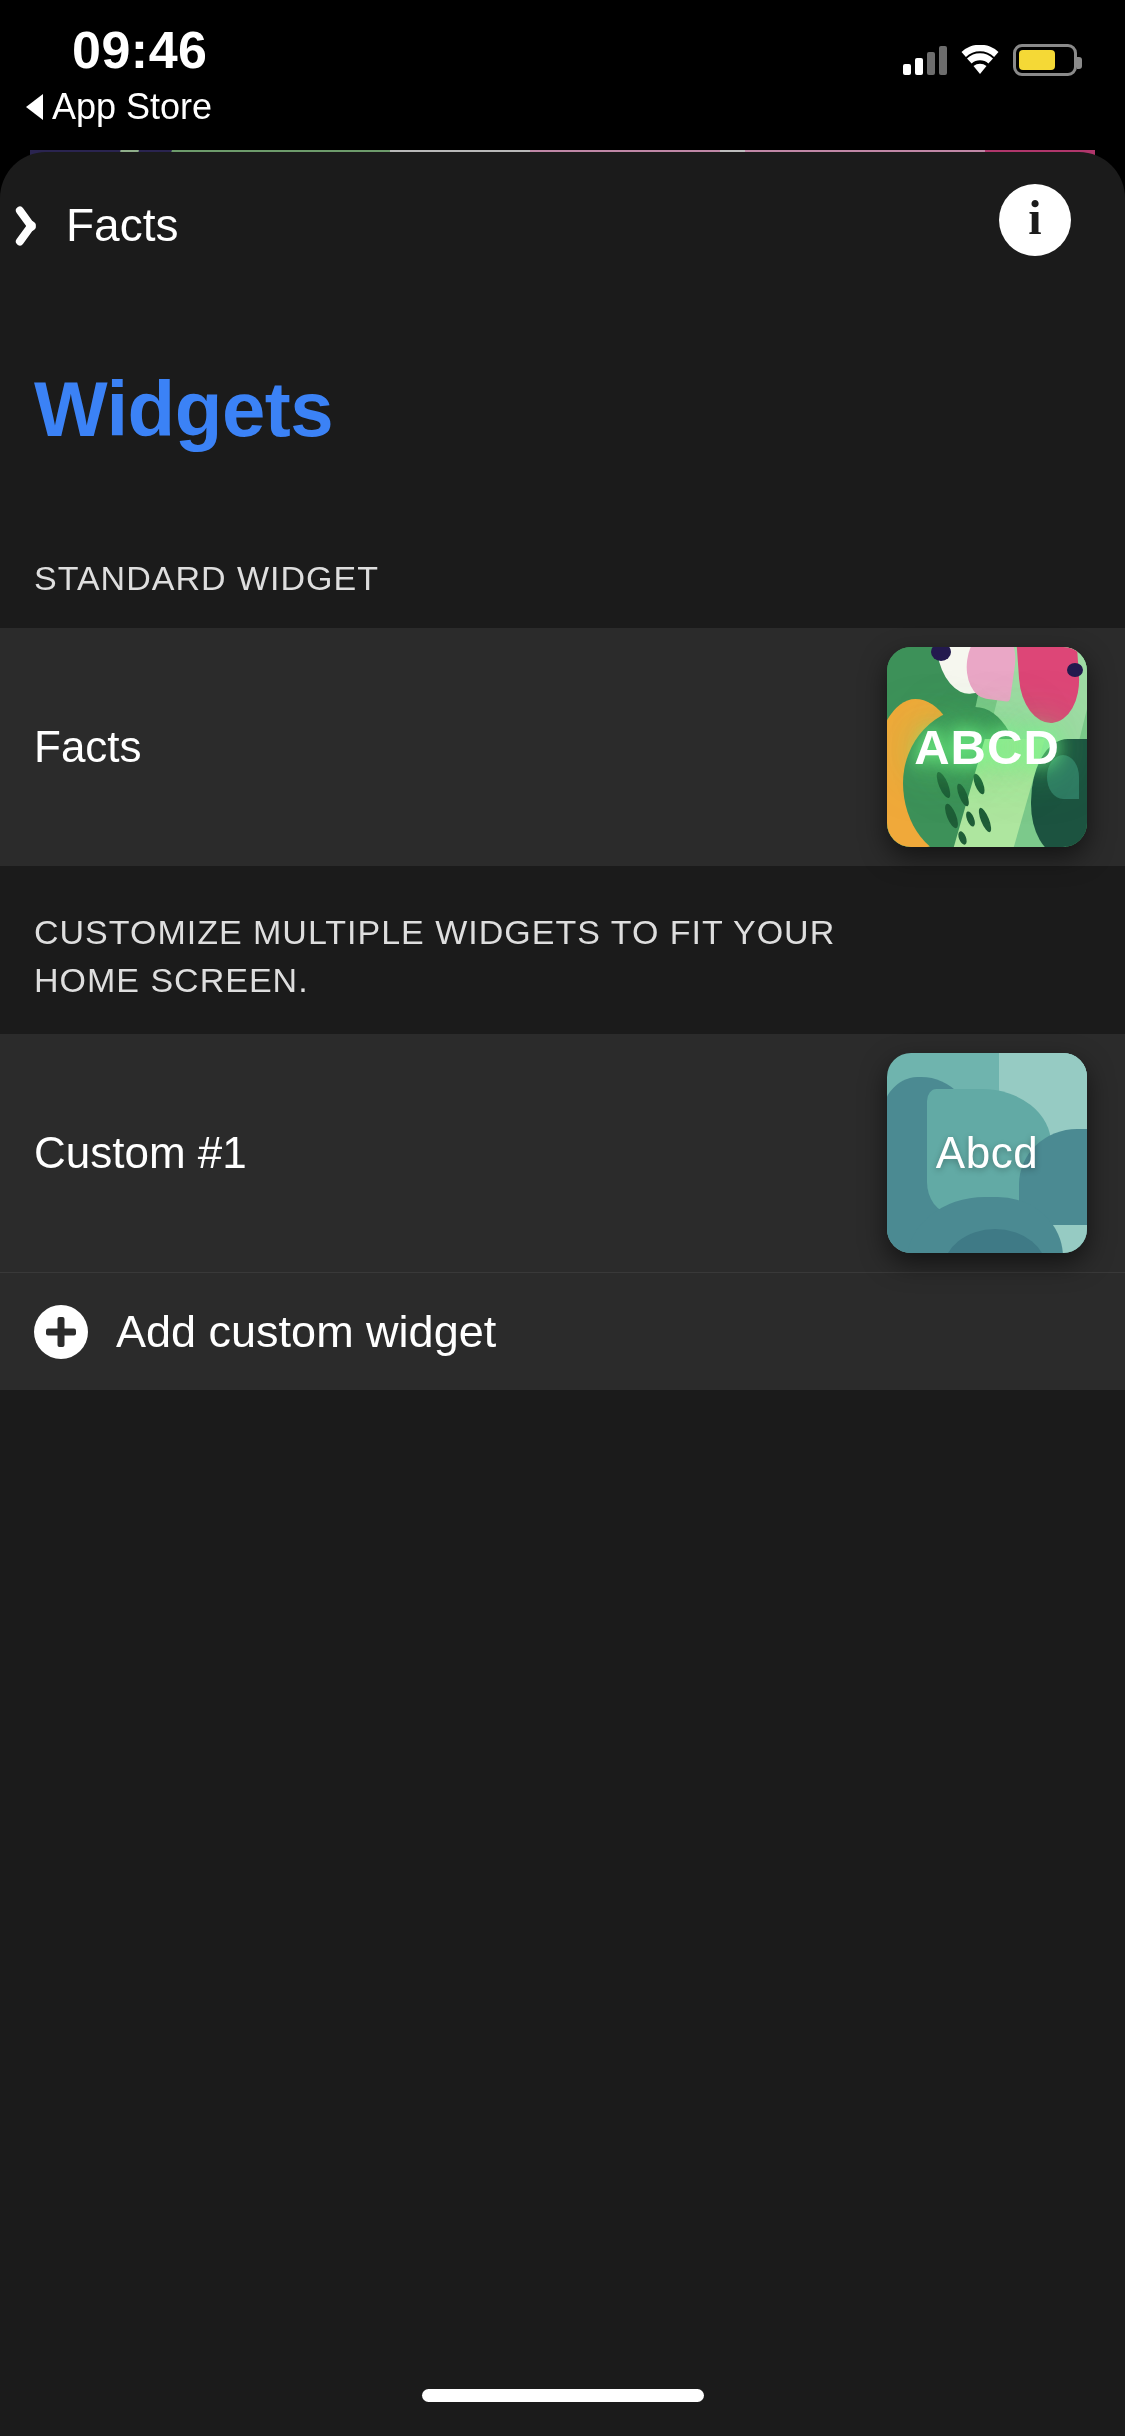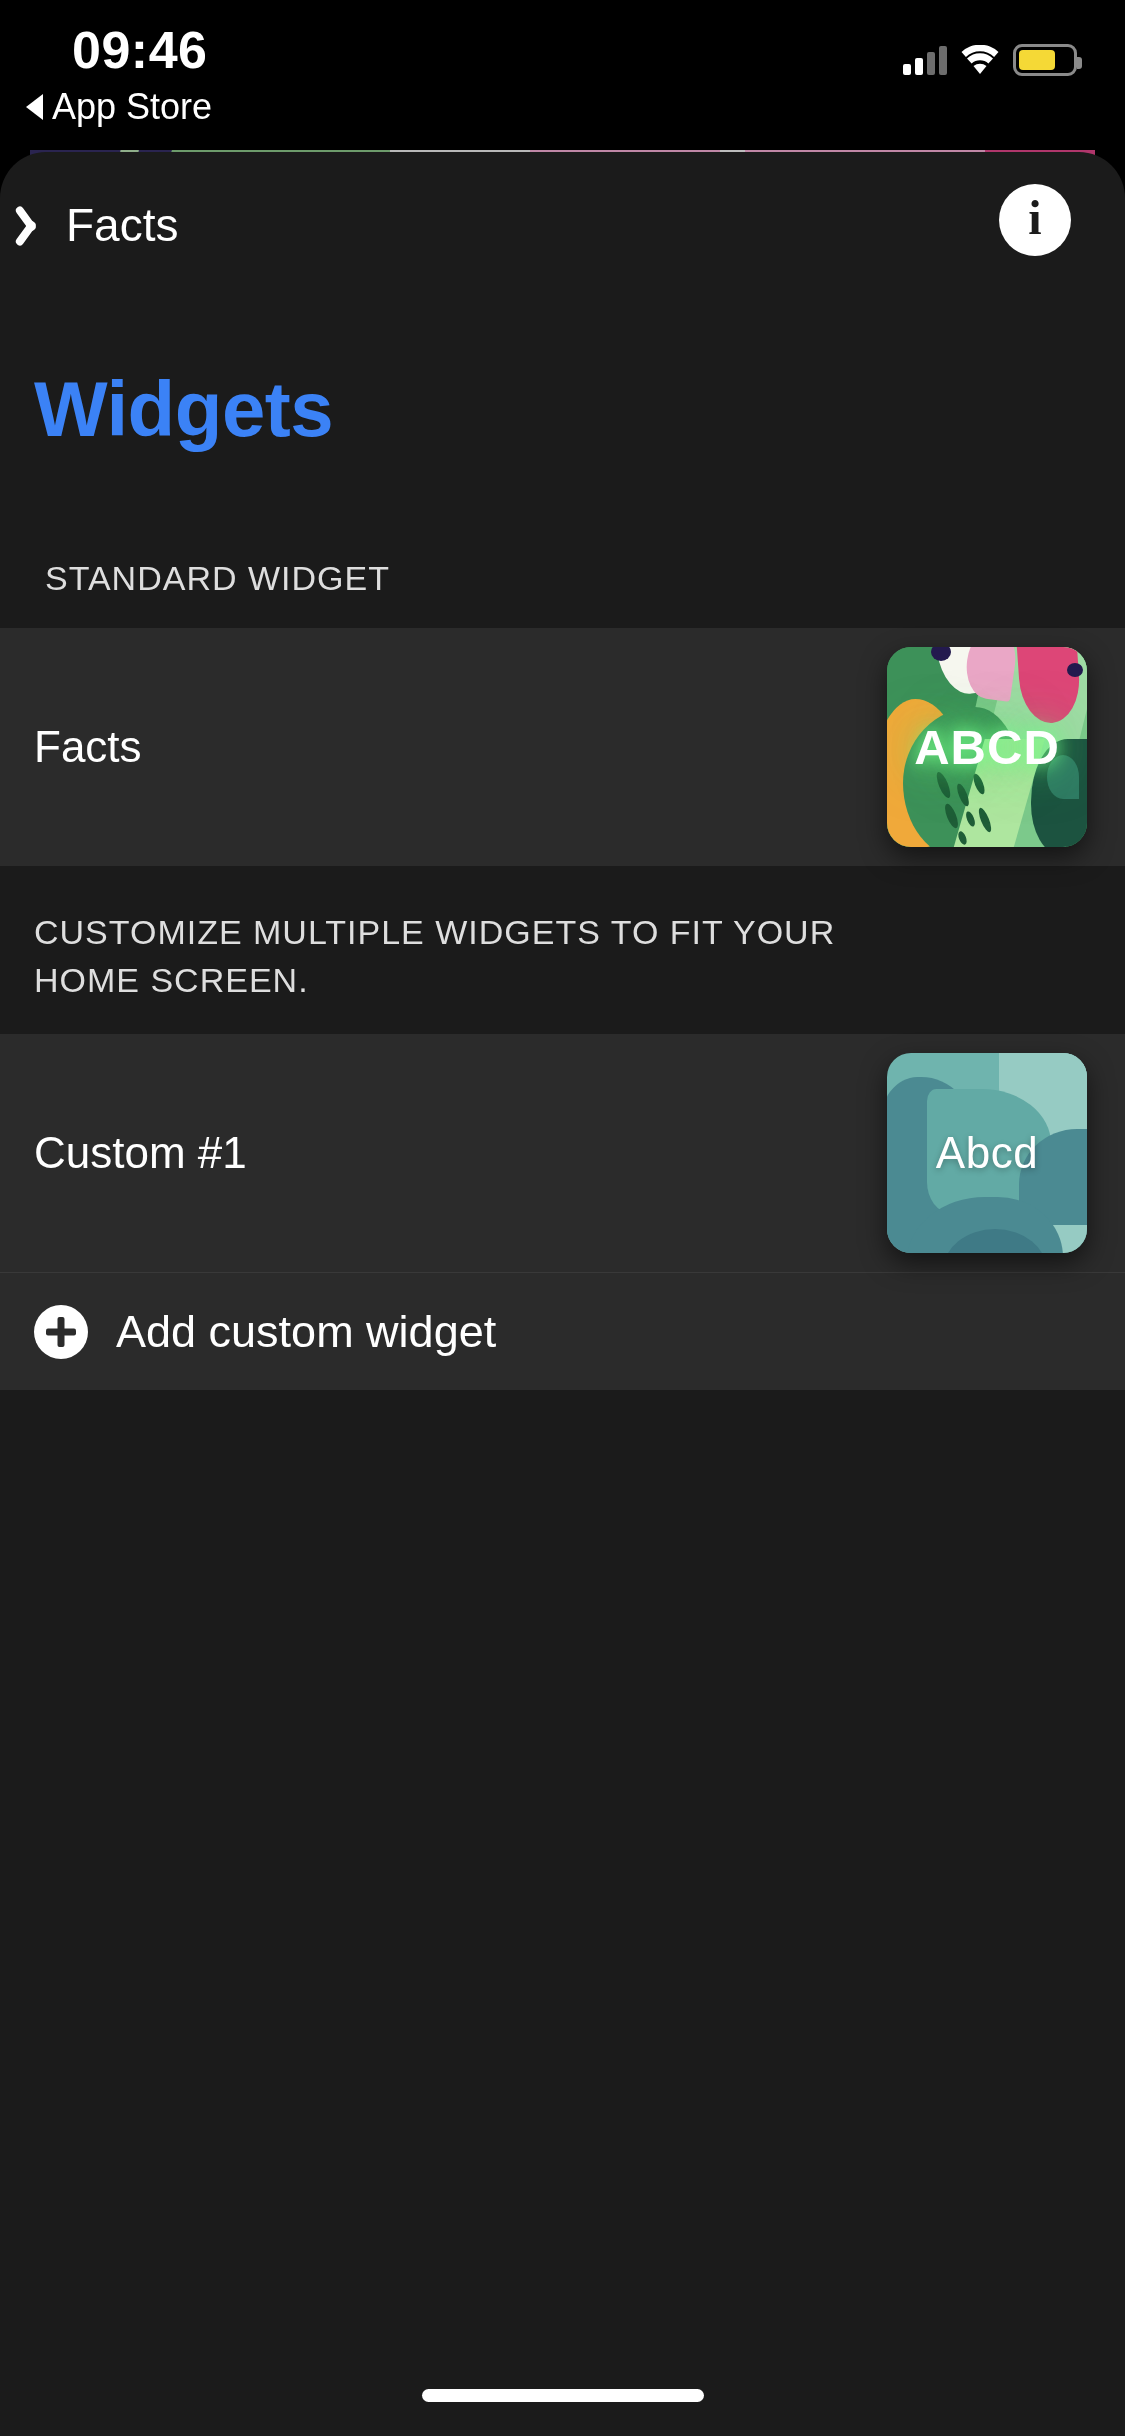--- a/index.html
+++ b/index.html
@@ -125,21 +125,21 @@
 
   
   .large-title {
     margin:72px 0 0 34px;
     font-size:78px; font-weight:700; color:#3b82f6;
     letter-spacing:-0.5px;
   }
 
   
   .sec-header {
-    margin:104px 0 0 45px;
+    margin:104px 0 0 34px;
     font-size:34px; color:#dedede; letter-spacing:1px; font-weight:400;
   }
 
   
   .group {
     margin-top:30px; width:100%;
     background:#2b2b2b;
   }
   .row {
     position:relative; width:100%;

